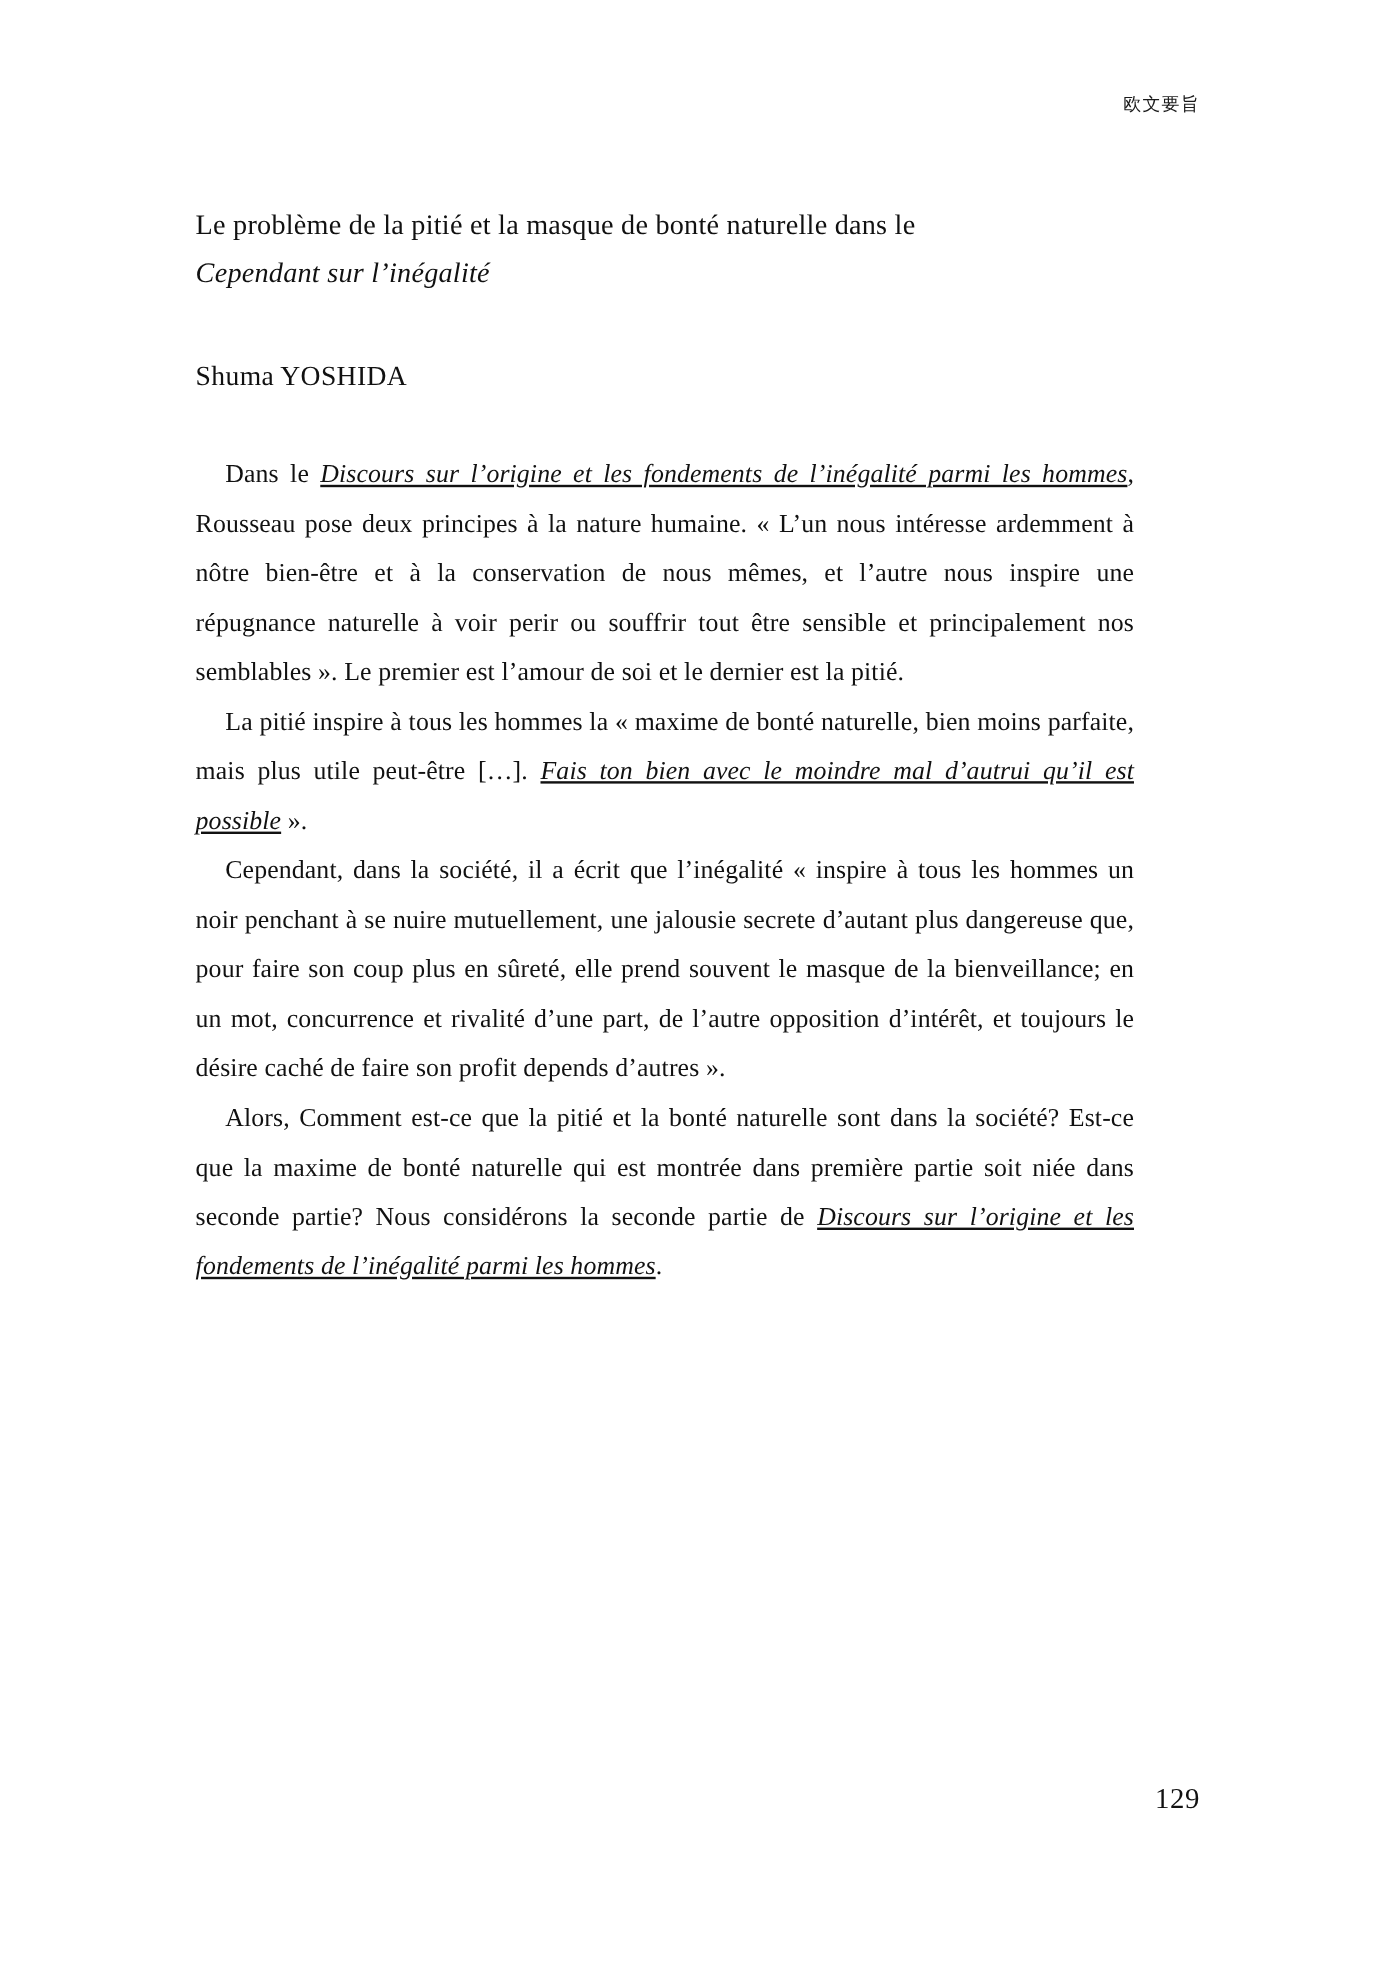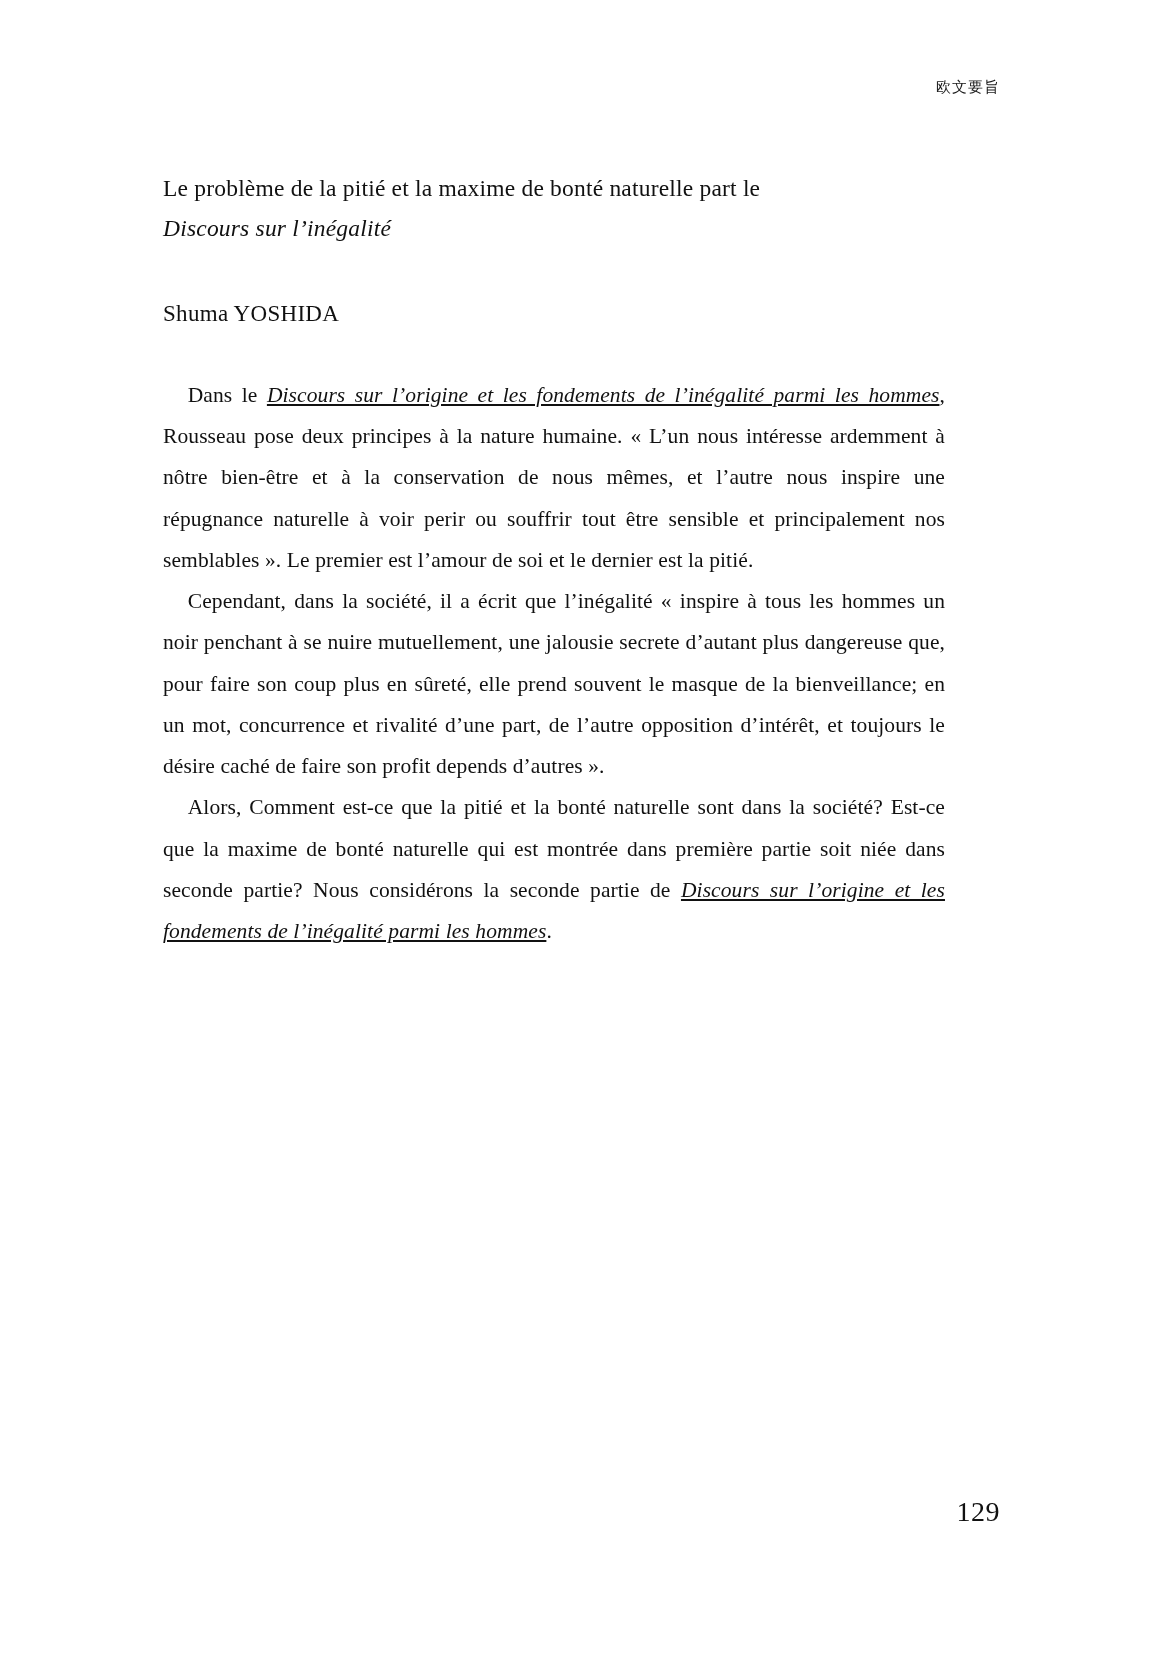--- a/index.html
+++ b/index.html
@@ -60,45 +60,46 @@
     text-align: justify;
     text-indent: 1.15em;
     letter-spacing: 0.1px;
   }
   p.para .ital {
     font-style: italic;
     text-decoration: underline;
   }
   .folio {
     position: absolute;
-    bottom: 126px;
+    bottom: 140px;
     right: 166px;
-    font-size: 28px;
+    font-size: 24px;
     letter-spacing: 0.5px;
     margin-left: 37px;
   }
 </style>
 </head>
 <body>
 
 <div class="page">
 
   <div class="running-head">欧文要旨</div>
 
   <div class="content">
 
     <div class="title">
-      <span>Le problème de la pitié et la maxime de bonté naturelle part le </span>
+      <span>Le problème de la pitié et la masque de bonté naturelle dans le </span>
     </div>
-    <div class="title-line2">Discours sur l’inégalité</div>
+    <div class="title-line2">Cependant sur l’inégalité</div>
 
     <div class="author">Shuma YOSHIDA</div>
 
     <div class="body-block">
       <p class="para" id="para-1"><span>Dans le </span><span class="ital">Discours sur l’origine et les fondements de l’inégalité parmi les hommes</span><span>, Rousseau pose deux principes à la nature humaine. « L’un nous intéresse ardemment à nôtre bien-être et à la conservation de nous mêmes, et l’autre nous inspire une répugnance naturelle à voir perir ou souffrir tout être sensible et principalement nos semblables ». Le premier est l’amour de soi et le dernier est la pitié.</span></p>
+      <p class="para" id="para-2"><span>La pitié inspire à tous les hommes la « maxime de bonté naturelle, bien moins parfaite, mais plus utile peut-être […]. </span><span class="ital">Fais ton bien avec le moindre mal d’autrui qu’il est possible</span><span> ».</span></p>
       <p class="para" id="para-3"><span>Cependant, dans la société, il a écrit que l’inégalité « inspire à tous les hommes un noir penchant à se nuire mutuellement, une jalousie secrete d’autant plus dangereuse que, pour faire son coup plus en sûreté, elle prend souvent le masque de la bienveillance; en un mot, concurrence et rivalité d’une part, de l’autre opposition d’intérêt, et toujours le désire caché de faire son profit depends d’autres ».</span></p>
       <p class="para" id="para-4"><span>Alors, Comment est-ce que la pitié et la bonté naturelle sont dans la société? Est-ce que la maxime de bonté naturelle qui est montrée dans première partie soit niée dans seconde partie? Nous considérons la seconde partie de </span><span class="ital">Discours sur l’origine et les fondements de l’inégalité parmi les hommes</span><span>.</span></p>
     </div>
 
   </div>
 
   <div class="folio">129</div>
 
 </div>
 

